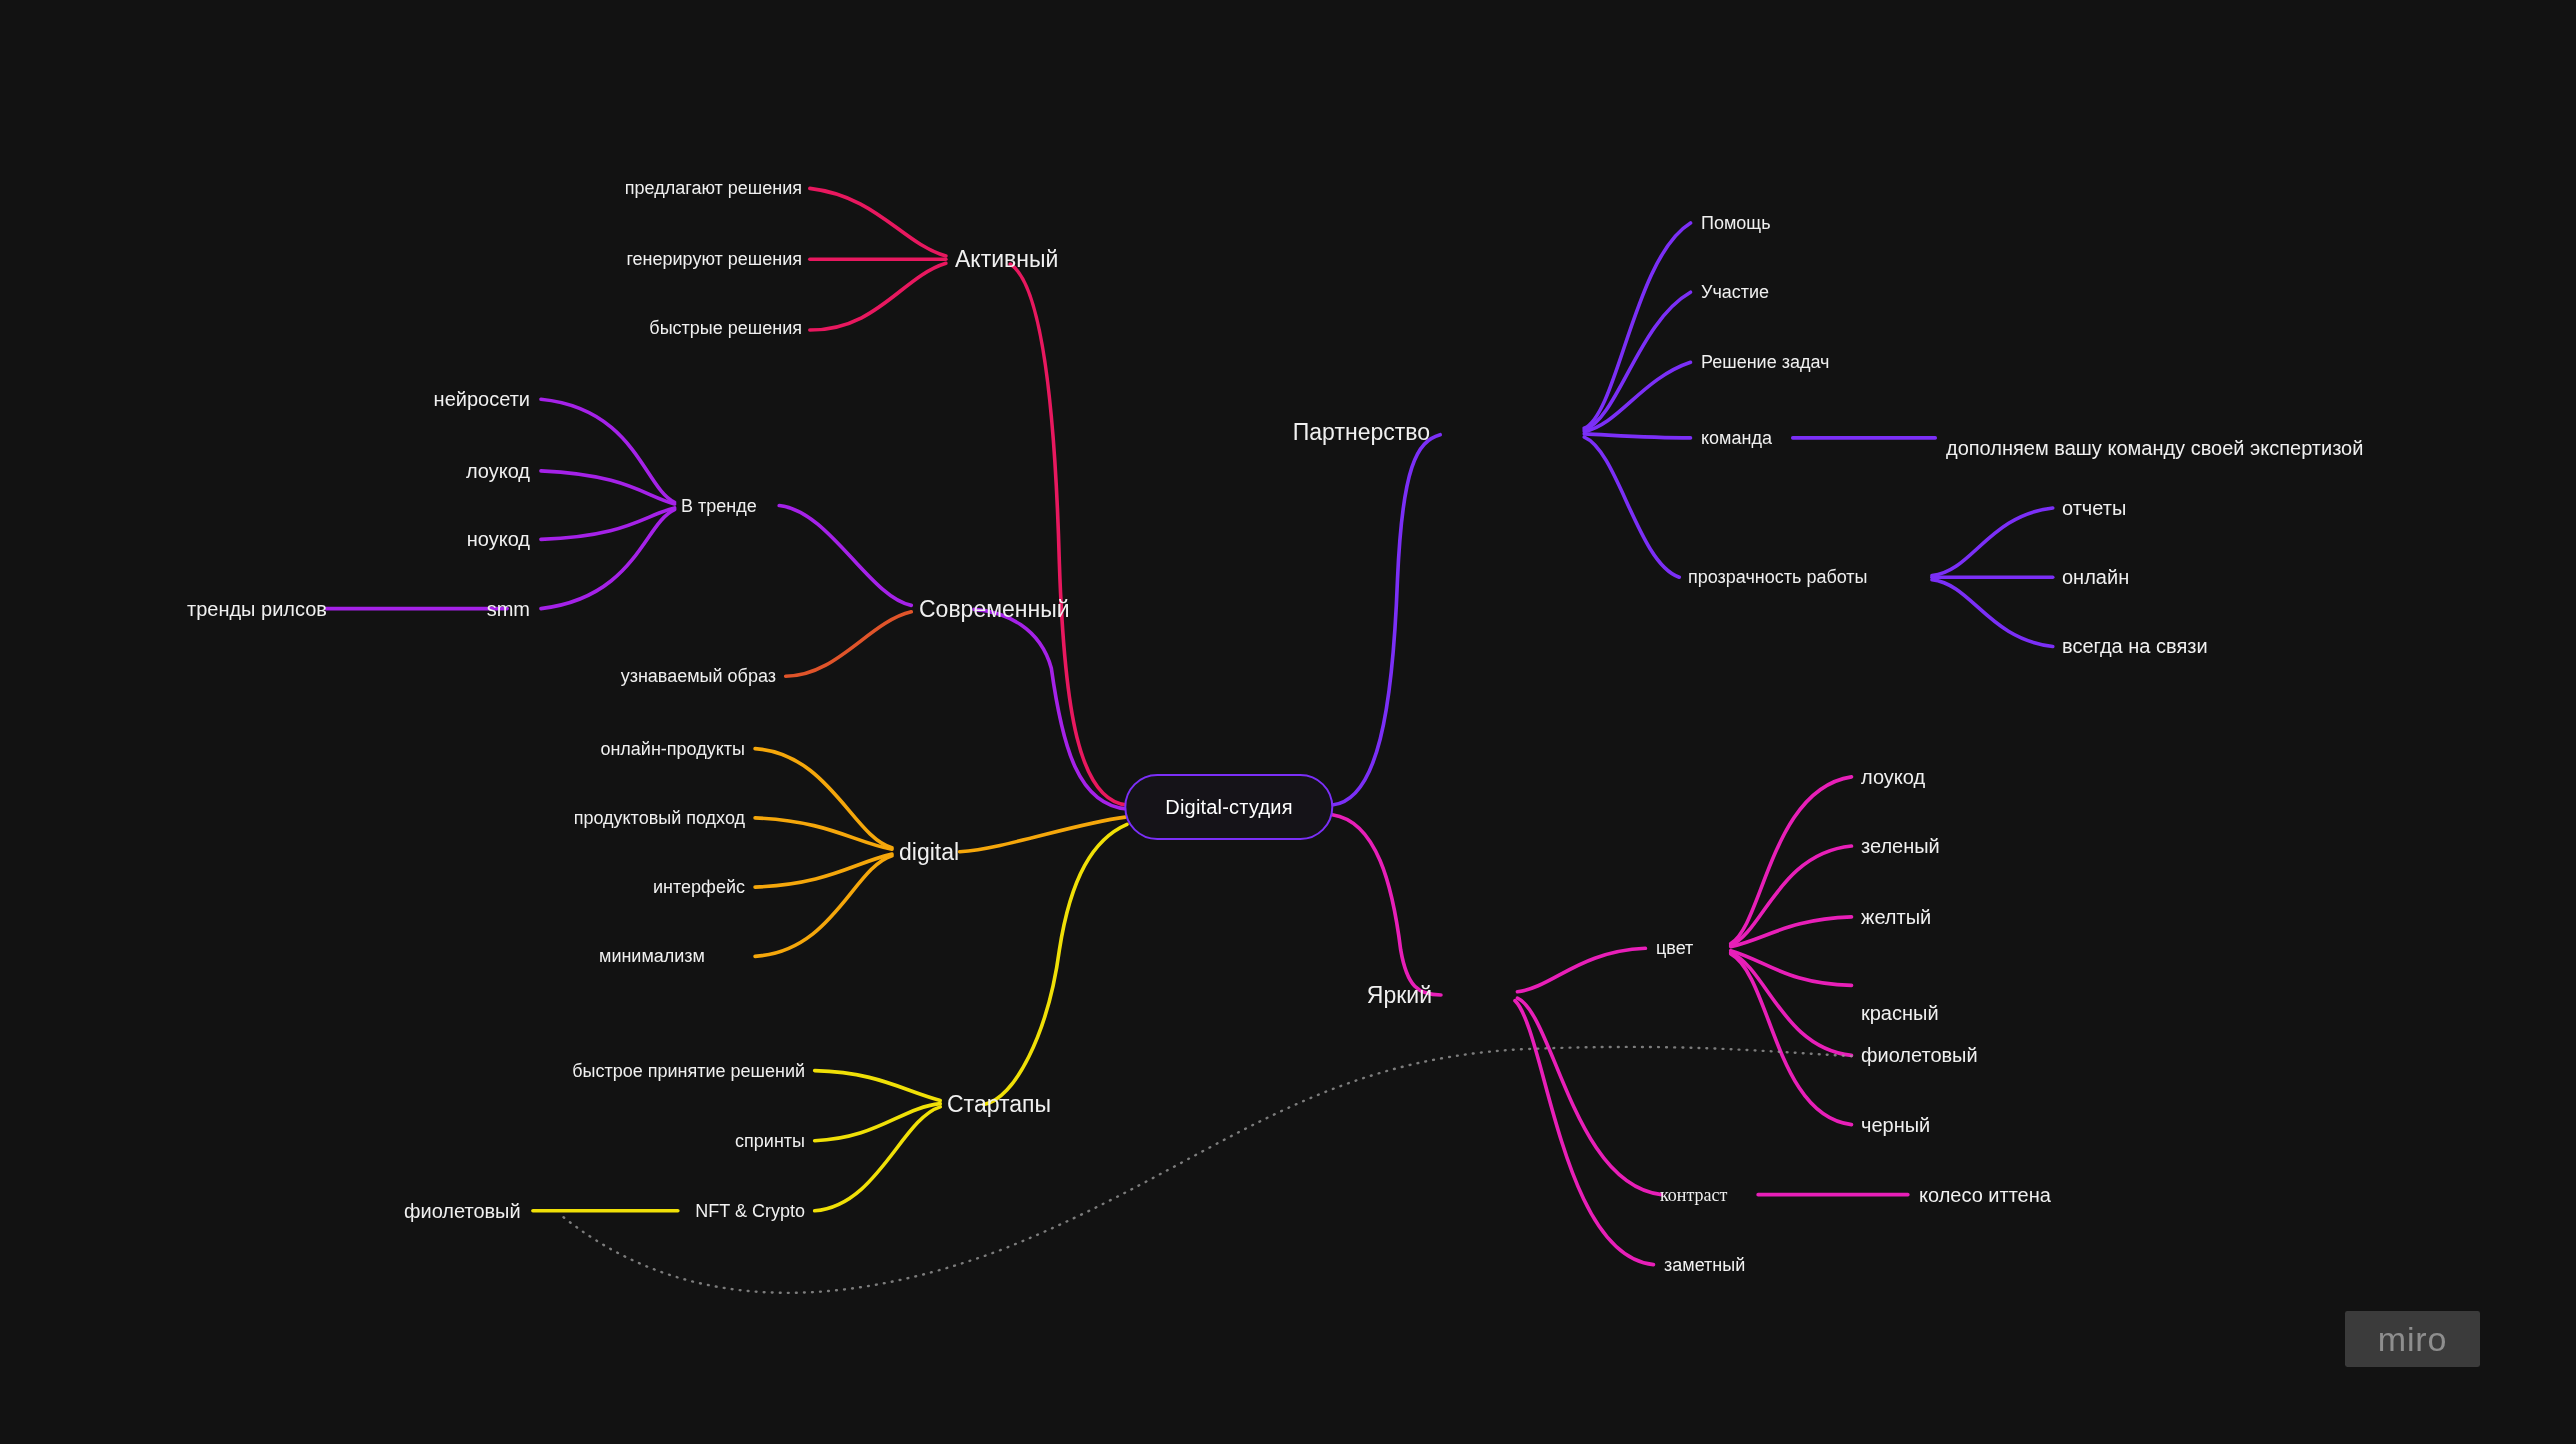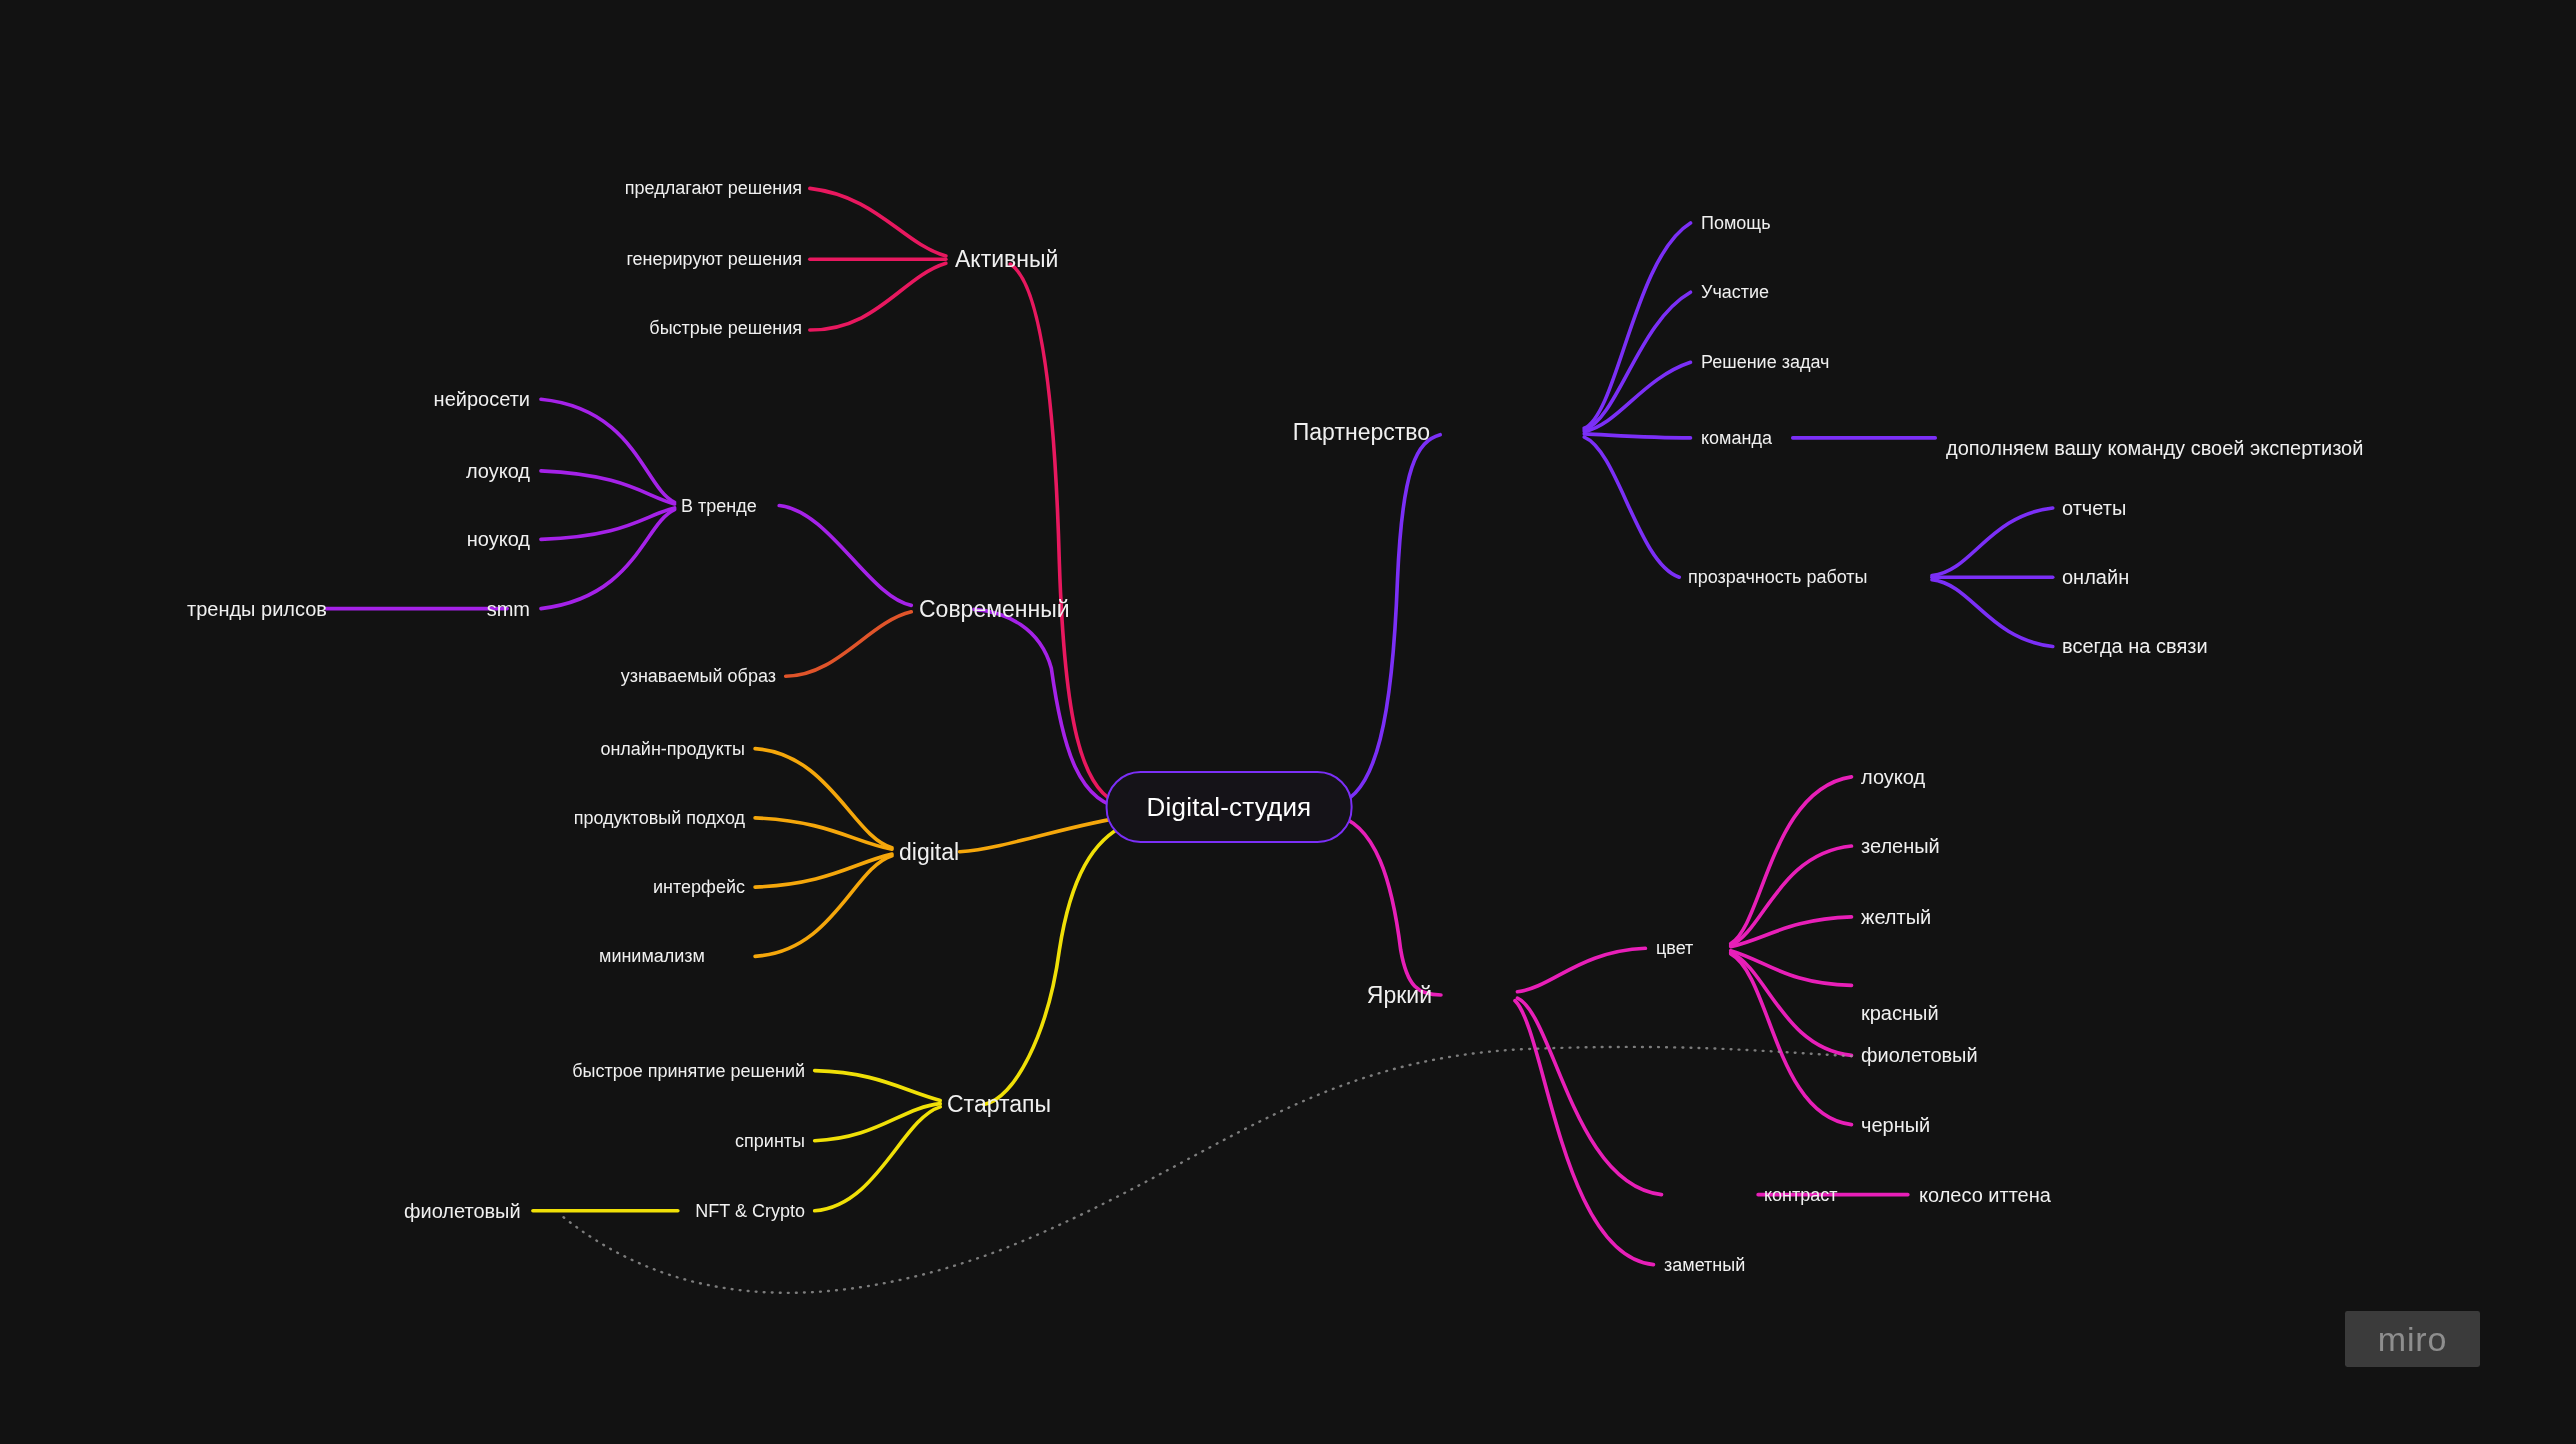--- a/index.html
+++ b/index.html
@@ -27,21 +27,21 @@
     position: absolute;
     color: #f0f0f0;
     white-space: nowrap;
     line-height: 1;
     transform: translateY(-50%);
   }
   .node.anchor-left  { text-align: left; }
   .node.anchor-right { transform: translate(-100%, -50%); text-align: right; }
 
   .lvl-root {
-    font-size: 26px;
+    font-size: 20px;
     letter-spacing: 0.2px;
     color: #ffffff;
     padding: 21px 39px;
     border: 2.4px solid #7b2ff7;
     border-radius: 35px;
     background: #151318;
     transform: translate(-50%, -50%);
     text-align: right;
   }
   .lvl-1 { font-size: 23px; }
@@ -158,21 +158,21 @@
       <div class="node lvl-3 anchor-left" style="left: 2062px; top: 577px;">онлайн</div>
       <div class="node lvl-3 anchor-left" style="left: 2062px; top: 646px;">всегда на связи</div>
       <div class="node lvl-1 anchor-right" style="left: 1432px; top: 995px;">Яркий</div>
       <div class="node lvl-2 anchor-left" style="left: 1656px; top: 948px;">цвет</div>
       <div class="node lvl-3 anchor-left" style="left: 1861px; top: 777px;">лоукод</div>
       <div class="node lvl-3 anchor-left" style="left: 1861px; top: 846px;">зеленый</div>
       <div class="node lvl-3 anchor-left" style="left: 1861px; top: 917px;">желтый</div>
       <div class="node lvl-3 anchor-left" style="left: 1861px; top: 985px; margin-top: 28px;">красный</div>
       <div class="node lvl-3 anchor-left" style="left: 1861px; top: 1055px;">фиолетовый</div>
       <div class="node lvl-3 anchor-left" style="left: 1861px; top: 1125px;">черный</div>
-      <div class="node lvl-2 anchor-left" style="left: 1764px; top: 1195px;">контраст</div>
+      <div class="node lvl-2 anchor-left" style="left: 1660px; top: 1195px; font-family: Liberation Serif, serif;">контраст</div>
       <div class="node lvl-3 anchor-left" style="left: 1919px; top: 1195px;">колесо иттена</div>
       <div class="node lvl-2 anchor-left" style="left: 1664px; top: 1265px;">заметный</div>
     </div>
 
   <div id="watermark">
     <div class="wm-text">miro</div>
   </div>
 
 </div>
 

